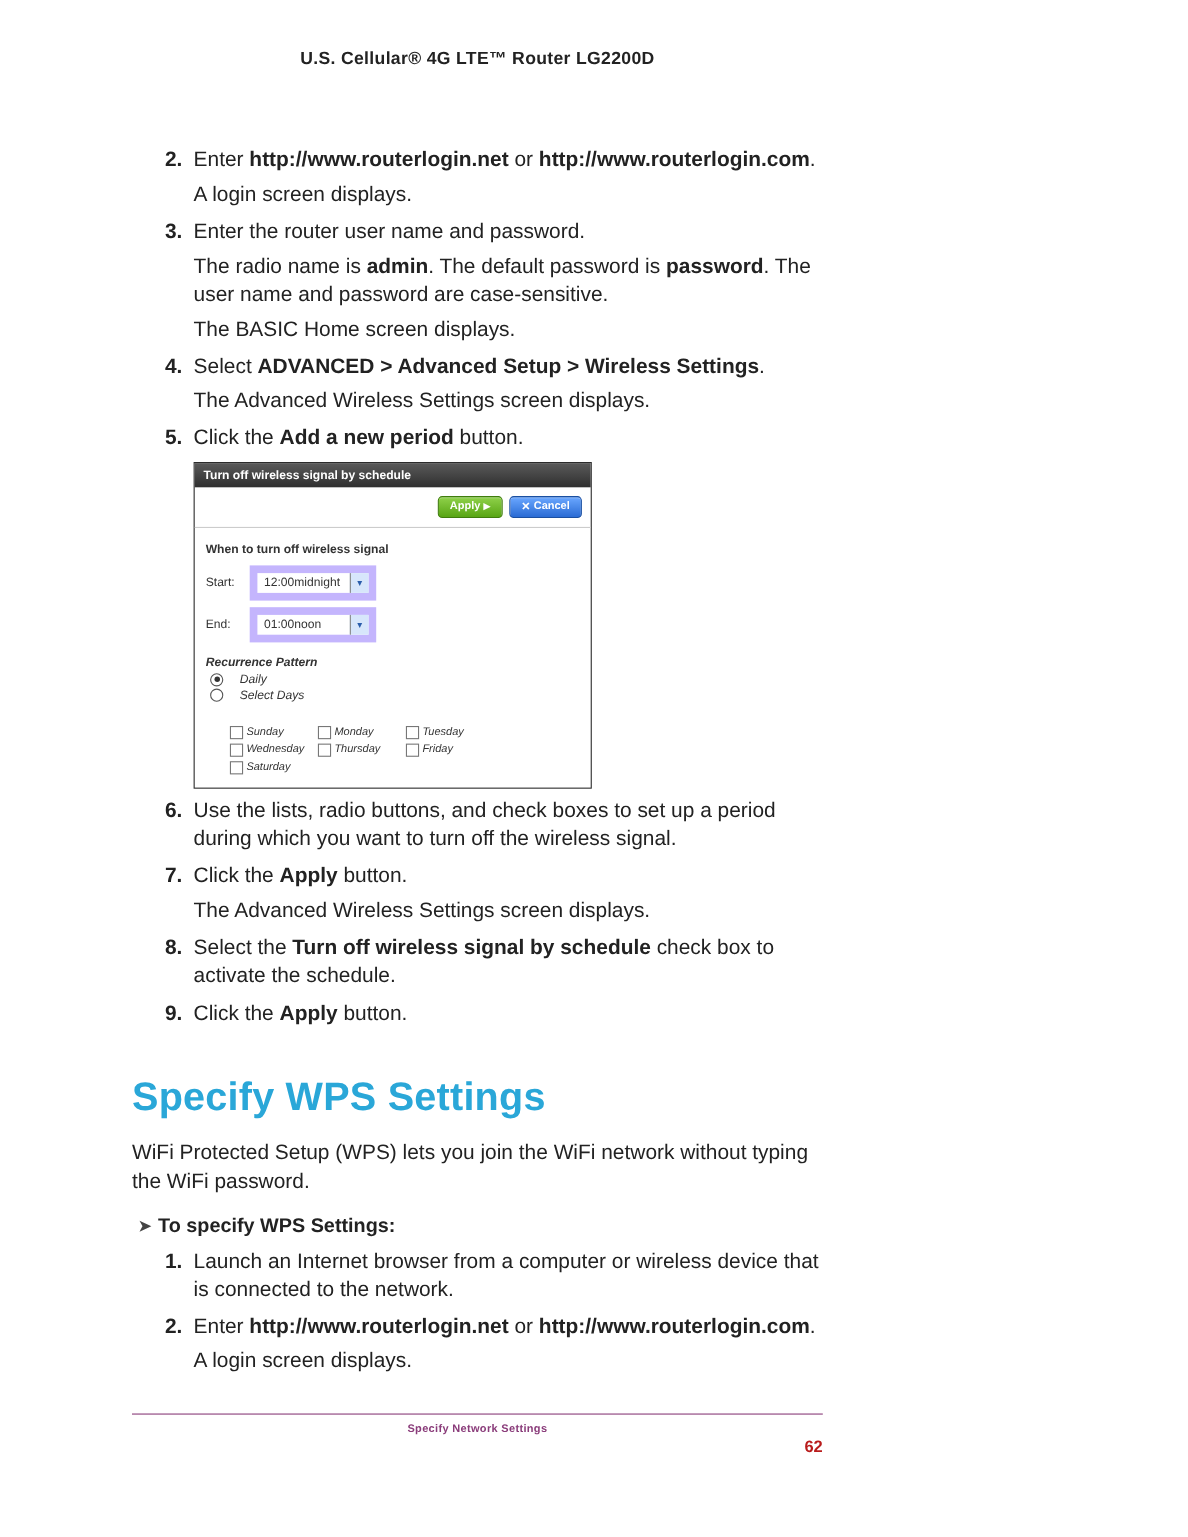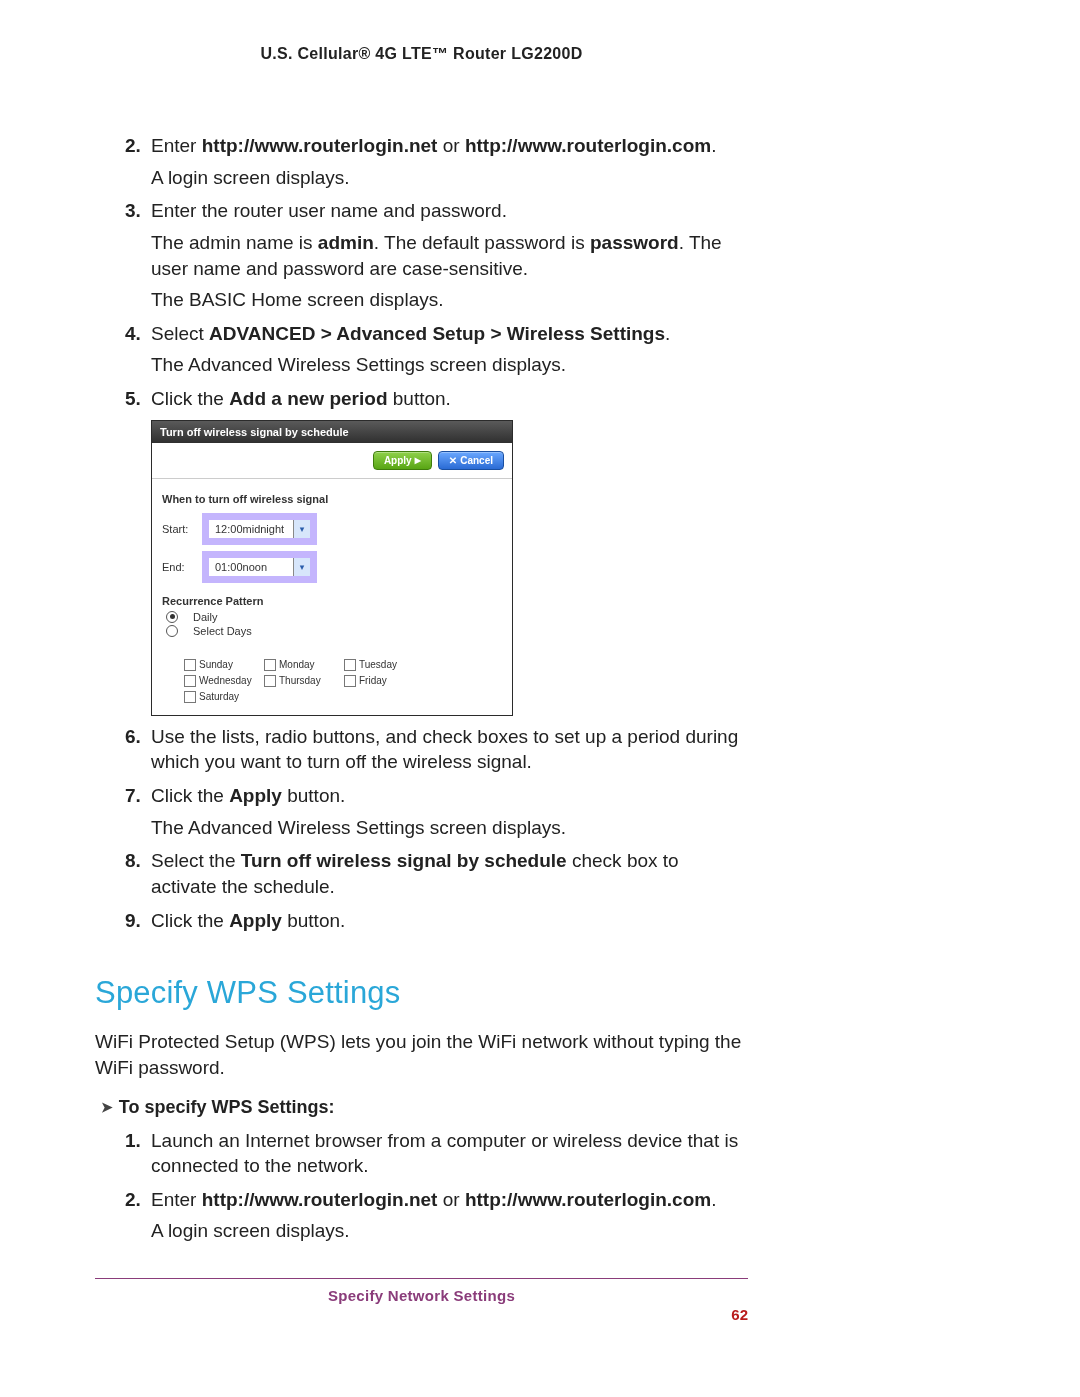--- a/index.html
+++ b/index.html
@@ -5,21 +5,21 @@
   body {
     margin: 0;
     padding: 0;
     font-family: Arial, Helvetica, sans-serif;
     background: #fff;
     color: #222;
   }
   .page {
     width: 868px;
     box-sizing: border-box;
-    padding: 45px 120px 40px 95px;
+    padding: 45px 120px 40px 120px;
   }
   .doc-header {
     text-align: center;
     font-weight: bold;
     font-size: 16px;
     letter-spacing: 0.3px;
     margin-bottom: 70px;
   }
   .step {
     display: flex;
@@ -83,49 +83,49 @@
     display:flex; align-items:center;
     border:7px solid #c4b5fd; height:18px; flex:none;
   }
   .fakedd .val { padding:0 6px; font-size:11px; min-width:72px; }
   .fakedd .arrow {
     width:16px; height:100%;
     background:#d7e6fb; border-left:1px solid #888;
     display:flex; align-items:center; justify-content:center;
     color:#2a5dab; font-size:9px;
   }
-  .recur { margin-top:12px; }
+  .recur { margin-top:12px;font-style:italic; }
   .recur .hdr { font-weight: bold; margin-bottom:4px; }
   .radline { display:flex; gap:15px; margin:2px 0 2px 4px; }
   .daysgrid { display:flex; flex-wrap:wrap; gap:0; margin-left:22px; margin-top:20px; }
   .day { width:80px; display:flex; align-items:center; gap:3px; font-size:10px; margin:2px 0; }
   .cbx { width:10px; height:10px; border:1px solid #777; display:inline-block; background:#fff; }
   .rdo { width:10px; height:10px; border:1px solid #555; border-radius:50%; display:inline-flex; align-items:center; justify-content:center; }
   .rdo .dot { width:5px; height:5px; border-radius:50%; background:#333; }
 
   h1.section {
-    font-size: 31px;
-    font-weight: normal;
+    font-size: 36px;
+    font-weight: bold;
     color: #2aa7d8;
     margin: 42px 0 18px 0;
     letter-spacing: 0.2px;
   }
   p.bodytext { font-size: 19px; margin: 6px 0 16px 0; line-height:1.35; }
   .proc {
     display:flex; align-items:center; gap:6px;
     font-weight: bold; font-size:18px; margin: 6px 0 10px 6px;
   }
   .proc .arrow-icon { color:#444; font-size:14px; }
 
   .footer-rule { border:0; border-top:1px solid #8a3c7a; margin-top:34px; }
   .doc-footer {
     text-align:center;
     color:#8a3c7a;
     font-weight:bold;
-    font-size:15px;
+    font-size:10px;
     letter-spacing:0.3px;
     margin-top:8px;
   }
   .page-num {
     text-align:right;
     color:#b91c1c;
     font-weight:bold;
     font-size:15px;
     margin-top:2px;
   }
@@ -145,21 +145,21 @@
       </p>
       <p>A login screen displays.</p>
     </div>
   </div>
 
   <div class="step spaced">
     <div class="num">3.</div>
     <div class="body">
       <p>Enter the router user name and password.</p>
       <p>
-        <span>The admin name is </span><span class="b">admin</span><span>. The default password is </span><span class="b">password</span><span>. The user name and password are case-sensitive.</span>
+        <span>The radio name is </span><span class="b">admin</span><span>. The default password is </span><span class="b">password</span><span>. The user name and password are case-sensitive.</span>
       </p>
       <p>The BASIC Home screen displays.</p>
     </div>
   </div>
 
   <div class="step spaced">
     <div class="num">4.</div>
     <div class="body">
       <p>
         <span>Select </span><span class="b">ADVANCED &gt; Advanced Setup &gt; Wireless Settings</span><span>.</span>

